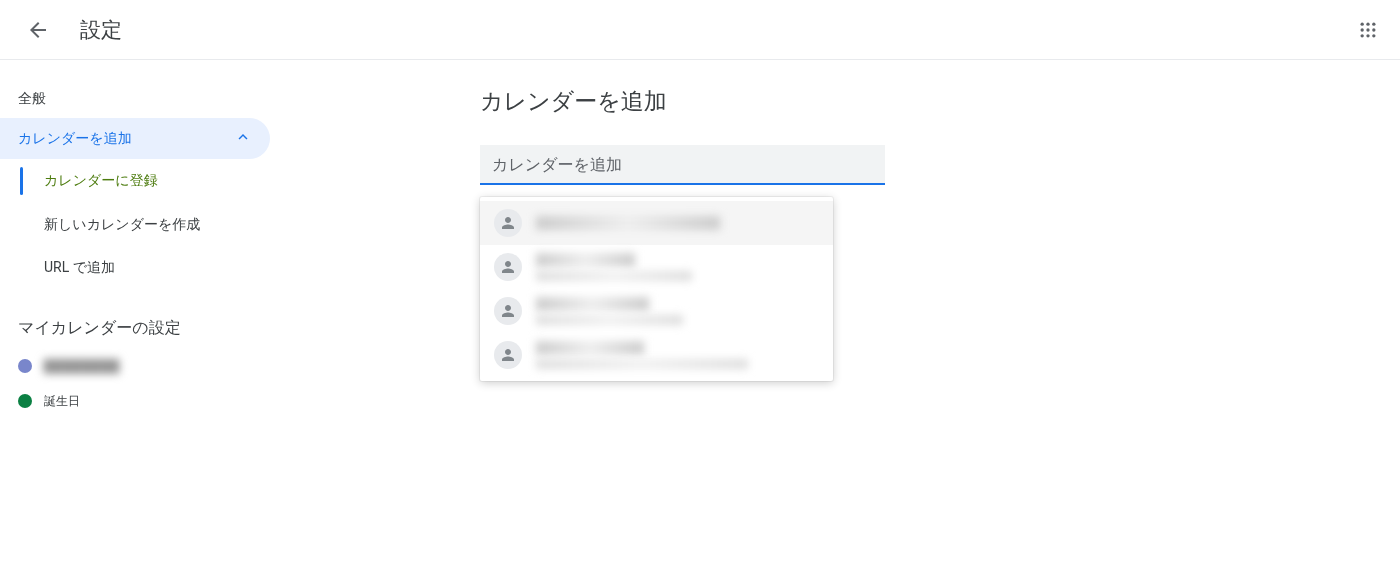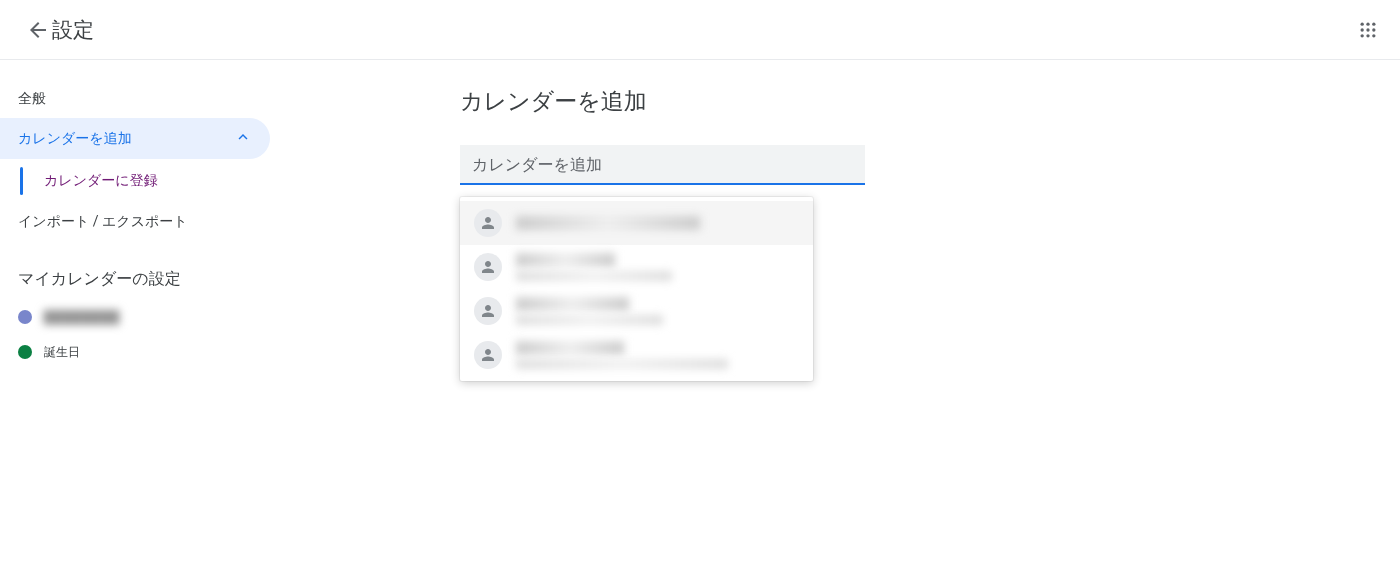--- a/index.html
+++ b/index.html
@@ -15,20 +15,21 @@
       display: flex;
       align-items: center;
       justify-content: space-between;
       padding: 12px 18px 12px 24px;
       border-bottom: 1px solid #e8eaed;
       height: 60px;
     }
     .header-left {
       display: flex;
       align-items: center;
+      gap: 28px;
     }
     .back-btn {
       width: 28px;
       height: 28px;
       display: flex;
       align-items: center;
       justify-content: center;
       cursor: pointer;
       color: #5f6368;
     }
@@ -42,20 +43,21 @@
       height: 28px;
       display: flex;
       align-items: center;
       justify-content: center;
       cursor: pointer;
       color: #5f6368;
     }
     .content {
       display: flex;
       height: calc(100% - 60px);
+      gap: 20px;
     }
     .sidebar {
       width: 270px;
       padding-top: 20px;
       flex-shrink: 0;
     }
     .sidebar-item {
       padding: 10px 18px;
       font-size: 14px;
       color: #3c4043;
@@ -77,21 +79,21 @@
     }
     .sidebar-subitem {
       padding: 12px 18px 12px 22px;
       font-size: 14px;
       color: #3c4043;
       cursor: pointer;
       position: relative;
       line-height: 1.4;
     }
     .sidebar-subitem.active {
-      color: #701a75;
+      color: #4d7c0f;
     }
     .sidebar-subitem.active::before {
       content: '';
       position: absolute;
       left: -2px;
       top: 8px;
       bottom: 8px;
       width: 3px;
       background: #1a73e8;
       border-radius: 2px;
@@ -248,23 +250,26 @@
       <span class="chevron">
         <svg width="18" height="18" viewBox="0 0 24 24" fill="currentColor">
             <path d="M7.41 15.41 12 10.83l4.59 4.58L18 14l-6-6-6 6 1.41 1.41z"></path>
           </svg>
       </span>
     </div>
     <div class="sidebar-subitems">
       <div class="sidebar-subitem active">
         <span>カレンダーに登録</span>
       </div>
-    </div>
-    <div class="sidebar-item">
-      <span>インポート / エクスポート</span>
+      <div class="sidebar-subitem">
+        <span>新しいカレンダーを作成</span>
+      </div>
+      <div class="sidebar-subitem">
+        <span>URL で追加</span>
+      </div>
     </div>
     <div class="sidebar-section-title">マイカレンダーの設定</div>
     <div class="calendar-entry">
       <span class="cal-dot" style="background:#7986cb"></span>
       <span class="blur-text">████████</span>
     </div>
     <div class="calendar-entry">
       <span class="cal-dot" style="background:#0b8043"></span>
       <span>誕生日</span>
     </div>

